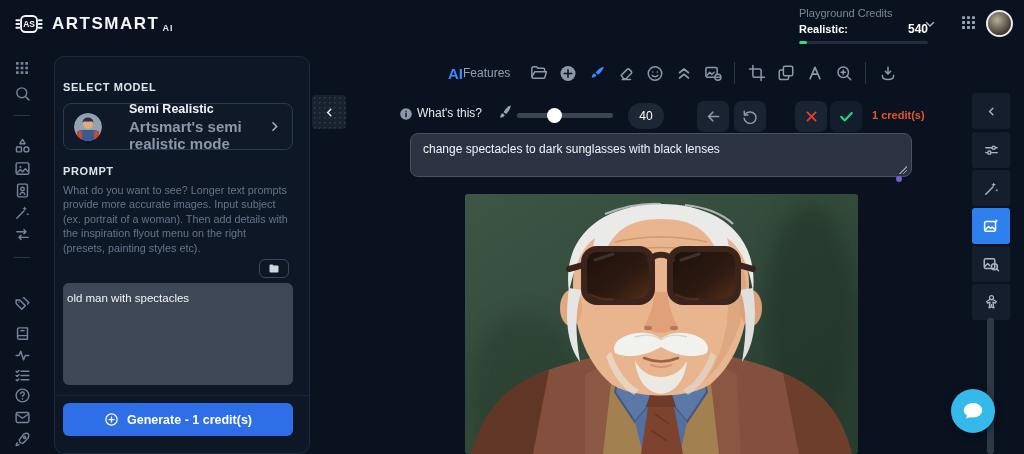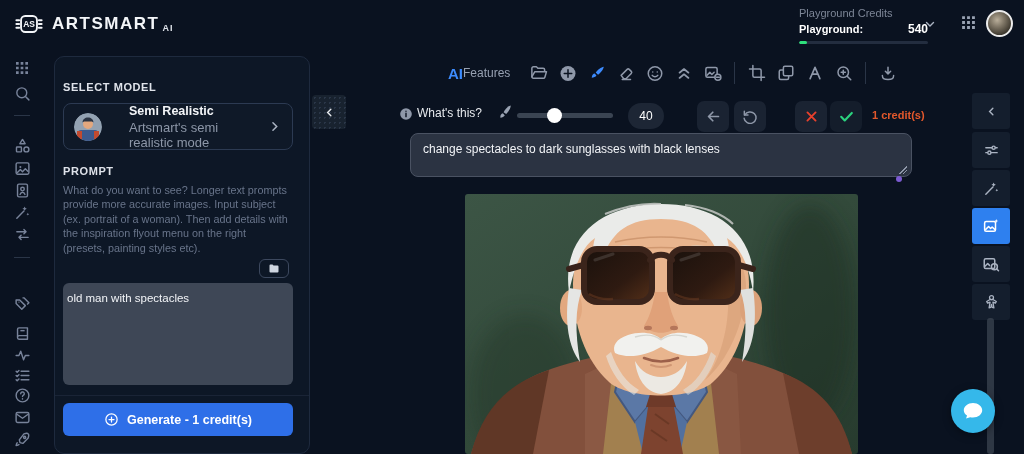--- a/index.html
+++ b/index.html
@@ -38,21 +38,21 @@
 
   
   .lpanel { left:54px; top:56px; width:256px; height:398px; background:#0d1726;
     border:1px solid #1e2a3e; border-radius:10px; }
   .sec-label { position:absolute; left:8px; font-size:11px; font-weight:700; letter-spacing:.6px; color:#dfe3ea; }
   .model-card { position:absolute; left:8px; top:46px; width:230px; height:47px; border:1px solid #2c3a52;
     border-radius:8px; background:#0f1928; display:flex; align-items:center; padding:0 10px; cursor:pointer;gap:18px; }
   .model-avatar { width:28px; height:28px; border-radius:50%; overflow:hidden; flex:0 0 28px; }
   .model-meta { margin-left:9px; flex:1; }
   .model-name { font-size:12.5px; font-weight:700; color:#f2f4f7; }
-  .model-desc { font-size:13px; color:#8d97a8; margin-top:2px; }
+  .model-desc { font-size:15px; color:#8d97a8; margin-top:2px;font-weight:bold; }
   .model-chevron { color:#aab3c2; }
   .prompt-help { position:absolute; left:8px; top:126px; width:228px; font-size:10.8px; line-height:1.34; color:#68748a; }
   .folder-btn { position:absolute; left:204px; top:202px; width:30px; height:19px; border:1px solid #3c485e;
     border-radius:6px; display:flex; align-items:center; justify-content:center; color:#cfd6e0; cursor:pointer; background:transparent; }
   .prompt-box { position:absolute; left:8px; top:226px; width:230px; height:102px; background:#3e4756;
     border:none; border-radius:6px; color:#f2f4f7; font-size:11.5px; font-family:"Liberation Sans",sans-serif;
     padding:9px 4px; resize:none; outline:none; }
   .panel-div { position:absolute; left:0; top:338px; width:254px; height:1px; background:#1a2436; }
   .generate-btn { position:absolute; left:8px; top:346px; width:230px; height:33px; background:#2e6fe8;
     border:none; border-radius:6px; color:#fff; font-size:12.5px; font-weight:700; font-family:"Liberation Sans",sans-serif;
@@ -112,21 +112,21 @@
         <rect x="7.5" y="7.5" width="17" height="17" rx="4.5"></rect>
         <path d="M2.5 12h3M2.5 16h3M2.5 20h3M26.5 12h3M26.5 16h3M26.5 20h3"></path>
         <text x="16" y="19.5" text-anchor="middle" font-size="9" font-weight="bold" fill="#f3f5f8" stroke="none" font-family="Liberation Sans, sans-serif">AS</text>
       </svg>
     </span>
     <div class="abs brand-text"><span>ARTSMART</span><span class="brand-suffix">AI</span></div>
 
     <div class="abs credits">
       <div class="credits-title">Playground Credits</div>
       <div class="credits-row">
-        <span class="credits-remaining">Playground:</span>
+        <span class="credits-remaining">Realistic:</span>
         <span class="credits-value">540</span>
       </div>
       <div class="credits-bar">
           <div class="credits-bar-fill"></div>
         </div>
     </div>
     <span class="abs hdr-chevron ic">
       <svg width="14" height="14" viewBox="0 0 24 24" fill="none" stroke="currentColor" stroke-width="2.4" stroke-linecap="round">
           <path d="M6 9.5l6 6 6-6"></path>
         </svg>

